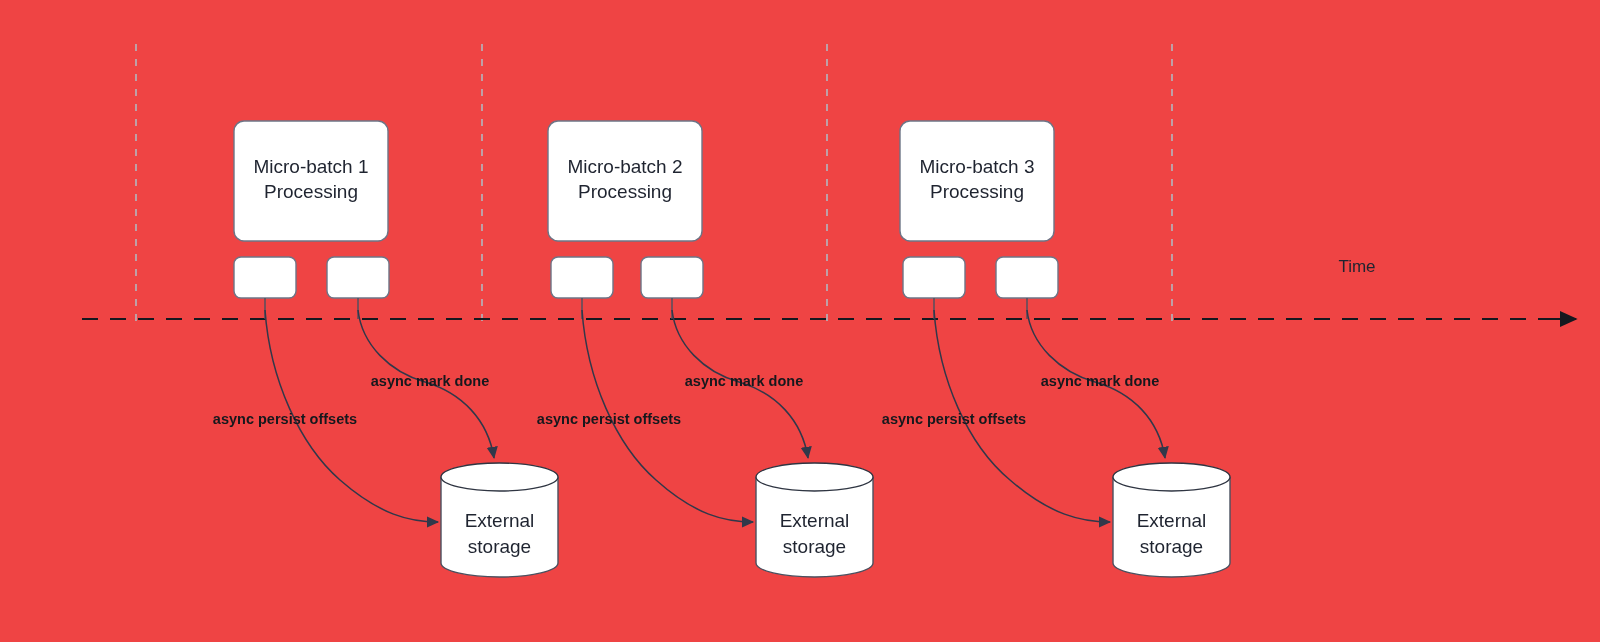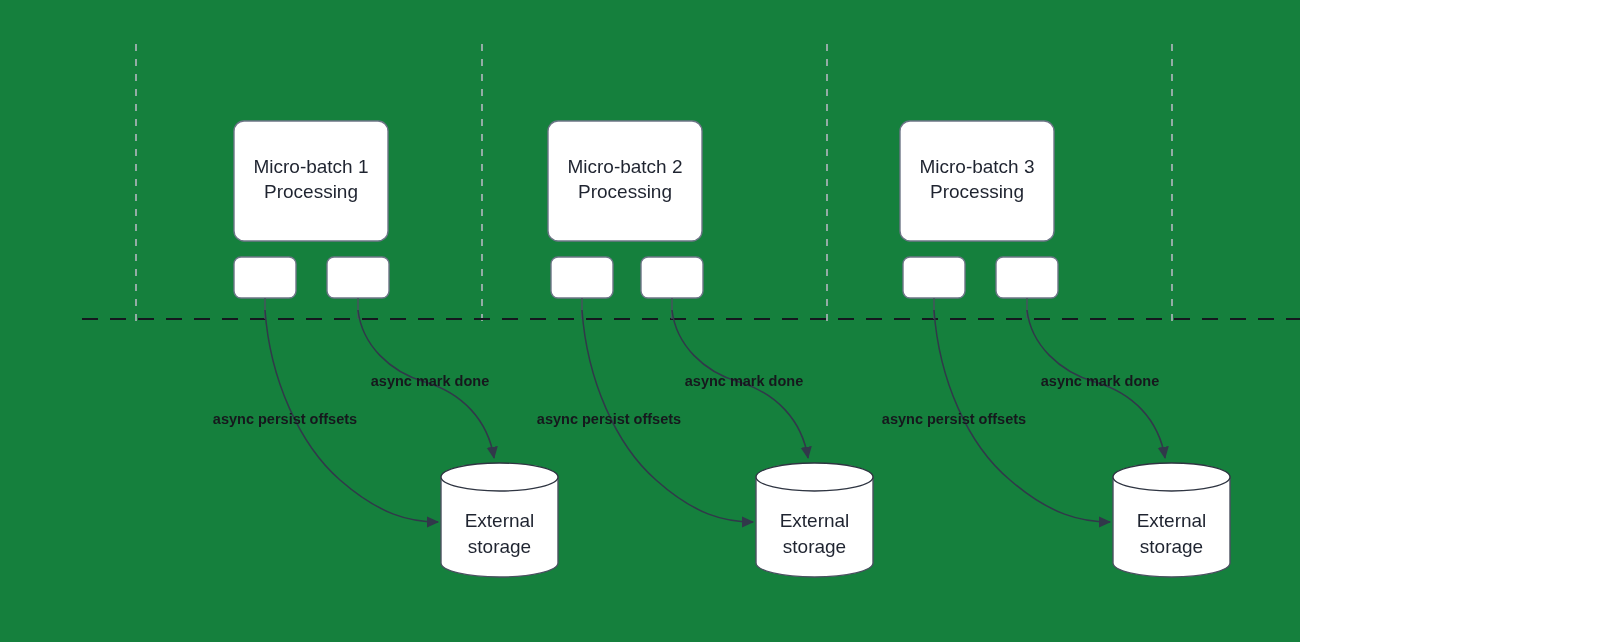--- a/index.html
+++ b/index.html
@@ -6,23 +6,23 @@
     margin: 0;
     padding: 0;
     background: #ffffff;
   }
   body {
     font-family: "Liberation Sans", sans-serif;
     color: #1f2430;
   }
   #canvas {
     position: relative;
-    width: 1300px;
+    width: 1600px;
     height: 642px;
-    background: #15803d;
+    background: #ef4444;
     overflow: hidden;
   }
   #diagram-svg {
     position: absolute;
     left: 0;
     top: 0;
     width: 1600px;
     height: 642px;
   }
   .shape-label {

